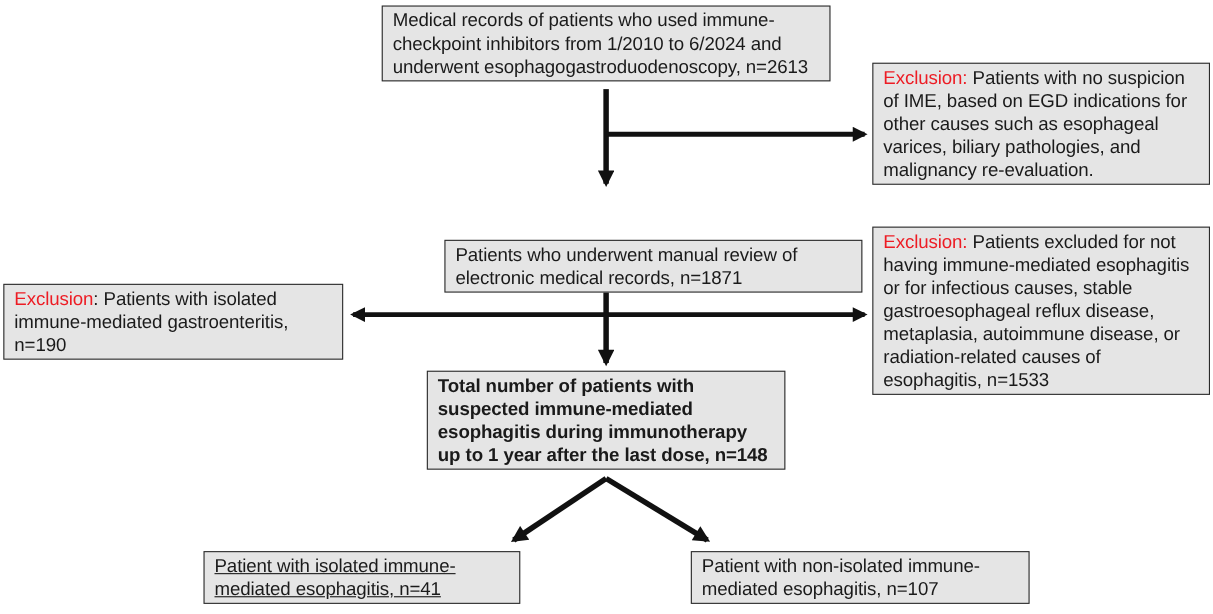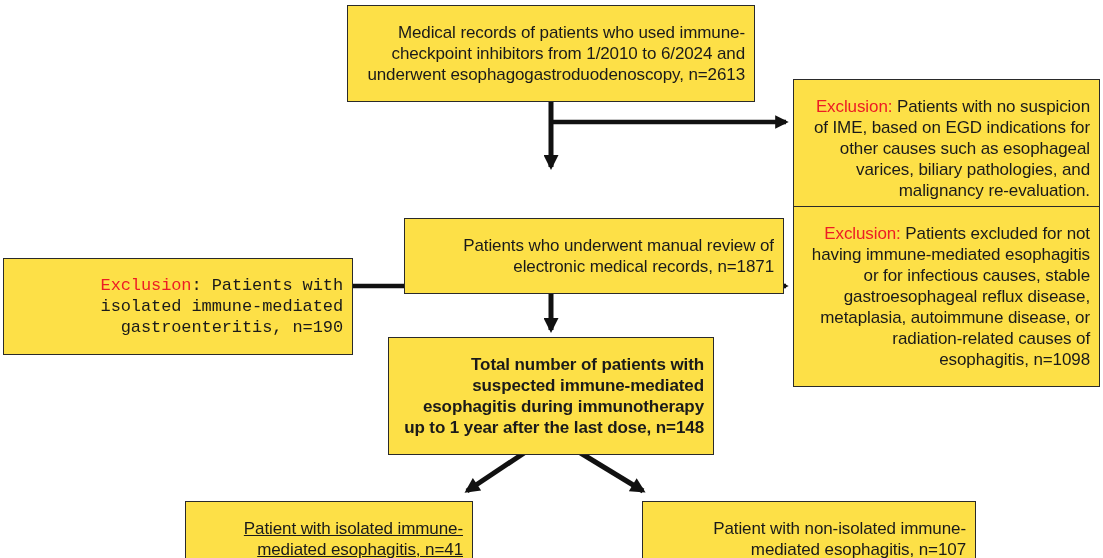--- a/index.html
+++ b/index.html
@@ -8,26 +8,25 @@
     width:1103px;height:558px;
     background:#fff;
     font-family:"Liberation Sans","DejaVu Sans",sans-serif;
     font-size:17px;line-height:21px;
     color:var(--text-color,#1a1a1a);
     overflow:hidden;
   }
   .node{
     position:absolute;
     box-sizing:border-box;
-    background:#fde047;
+    background:#e5e5e5;
     border:1.5px solid var(--border-color,#2a2a2a);
-    padding:16px 9px;
+    padding:2px 9px;
     z-index:2;
     letter-spacing:-0.1px;
-    text-align:right;
   }
   .excl{color:var(--excl-red,#ed1c24);}
   .arrows{
     position:absolute;left:0;top:0;
     z-index:1;
     pointer-events:none;
   }
   .arrow{stroke:var(--arrow-color,#111);}
   #arrhead path{fill:var(--arrow-color,#111);}
 </style>
@@ -47,41 +46,41 @@
     <line class="arrow" x1="551" y1="229" x2="551" y2="330" stroke-width="5" marker-end="url(#arrhead)"></line>
     <line class="arrow" x1="321" y1="286" x2="786" y2="286" stroke-width="4.5" marker-start="url(#arrhead)" marker-end="url(#arrhead)"></line>
     <line class="arrow" x1="551" y1="435" x2="467" y2="491" stroke-width="5" marker-end="url(#arrhead)"></line>
     <line class="arrow" x1="551" y1="435" x2="643" y2="491" stroke-width="5" marker-end="url(#arrhead)"></line>
   </svg>
 
   <div class="node" style="left:347px;top:5px;width:408px;">
     <span>Medical records of patients who used immune-checkpoint inhibitors from 1/2010 to 6/2024 and underwent esophagogastroduodenoscopy, n=2613</span>
   </div>
 
-  <div class="node" style="left:793px;top:57px;width:307px;margin-top:22px;">
+  <div class="node" style="left:793px;top:57px;width:307px;">
     <span class="excl">Exclusion:</span><span> Patients with no suspicion of IME, based on EGD indications for other causes such as esophageal varices, biliary pathologies, and malignancy re-evaluation.</span>
   </div>
 
   <div class="node" style="left:404px;top:173px;width:380px;margin-top:45px;">
     <span>Patients who underwent manual review of electronic medical records, n=1871</span>
   </div>
 
   <div class="node" style="left:793px;top:206px;width:307px;">
-    <span class="excl">Exclusion:</span><span> Patients excluded for not having immune-mediated esophagitis or for infectious causes, stable gastroesophageal reflux disease, metaplasia, autoimmune disease, or radiation-related causes of esophagitis, n=1098</span>
+    <span class="excl">Exclusion:</span><span> Patients excluded for not having immune-mediated esophagitis or for infectious causes, stable gastroesophageal reflux disease, metaplasia, autoimmune disease, or radiation-related causes of esophagitis, n=1533</span>
   </div>
 
-  <div class="node" style="left:3px;top:258px;width:350px;font-family:Liberation Mono, monospace;">
+  <div class="node" style="left:3px;top:258px;width:309px;">
     <span class="excl">Exclusion</span><span>: Patients with isolated immune-mediated gastroenteritis, n=190</span>
   </div>
 
   <div class="node" style="left:388px;top:337px;width:326px;font-weight:bold;">
     <span>Total number of patients with suspected immune-mediated esophagitis during immunotherapy up to 1 year after the last dose, n=148</span>
   </div>
 
   <div class="node" style="left:185px;top:501px;width:288px;text-decoration:underline;">
     <span>Patient with isolated immune-mediated esophagitis, n=41</span>
   </div>
 
-  <div class="node" style="left:642px;top:501px;width:334px;">
+  <div class="node" style="left:628px;top:501px;width:308px;">
     <span>Patient with non-isolated immune-mediated esophagitis, n=107</span>
   </div>
 
 </div>
 
 </body></html>

